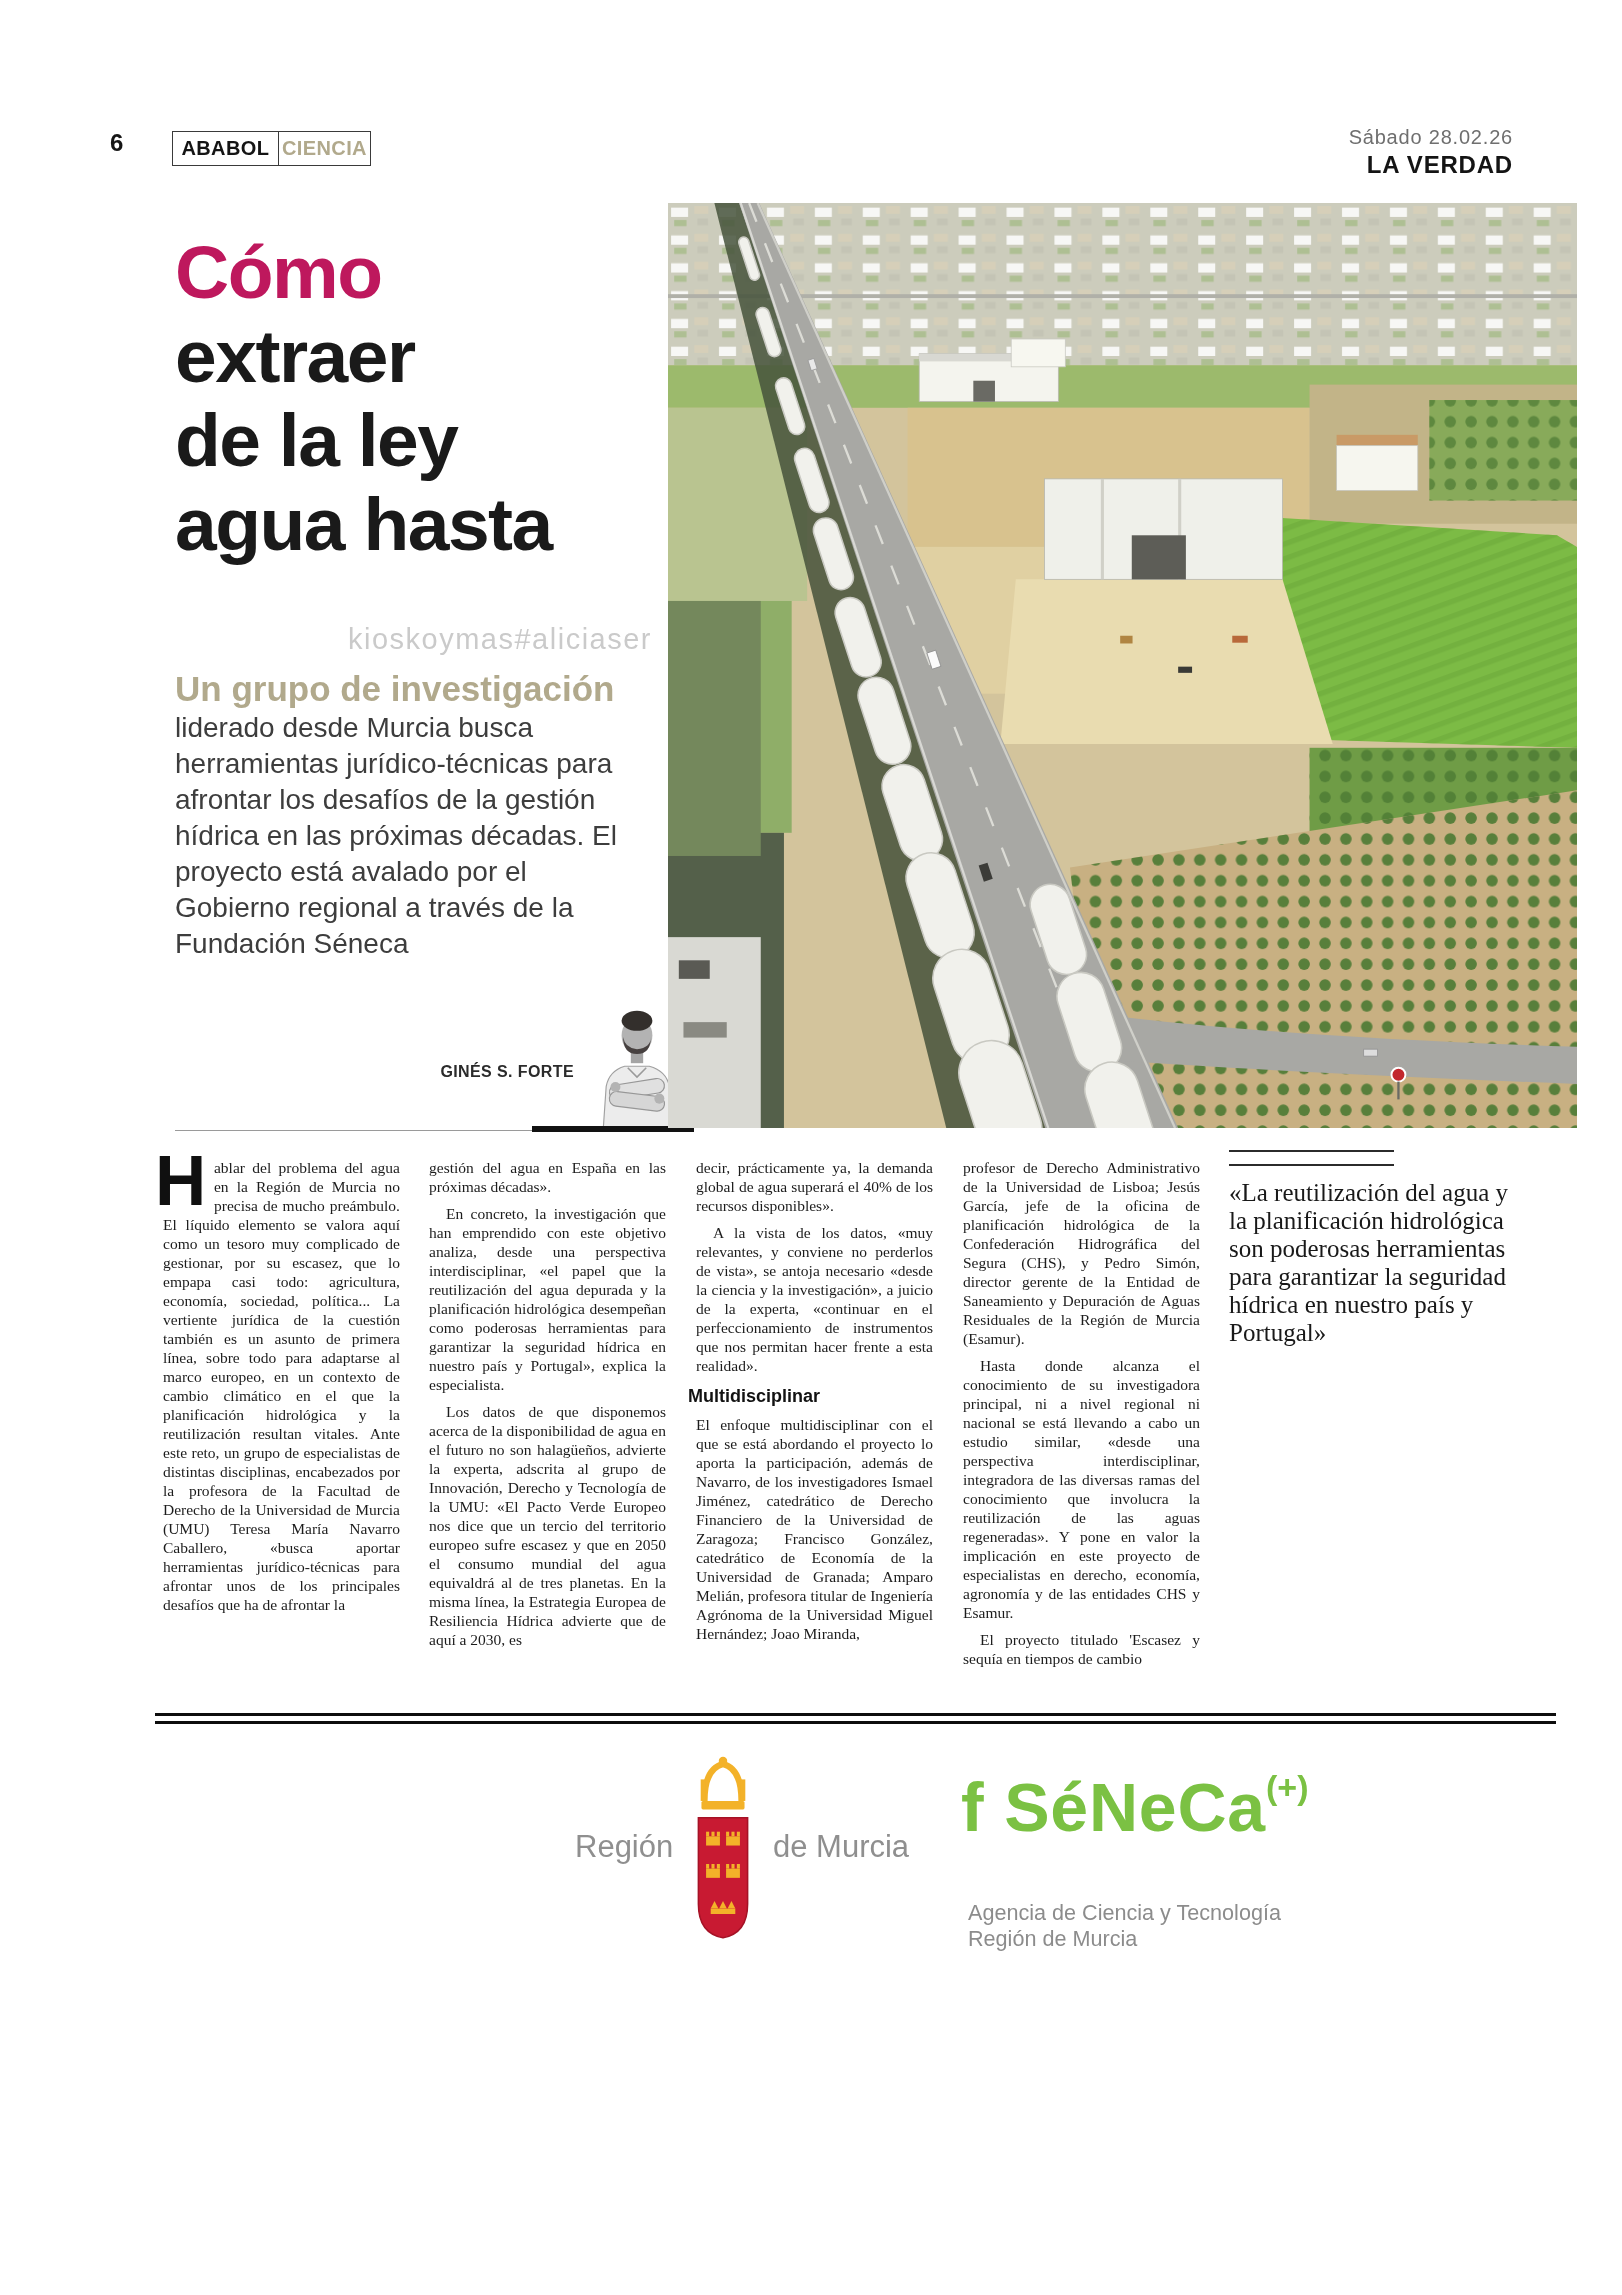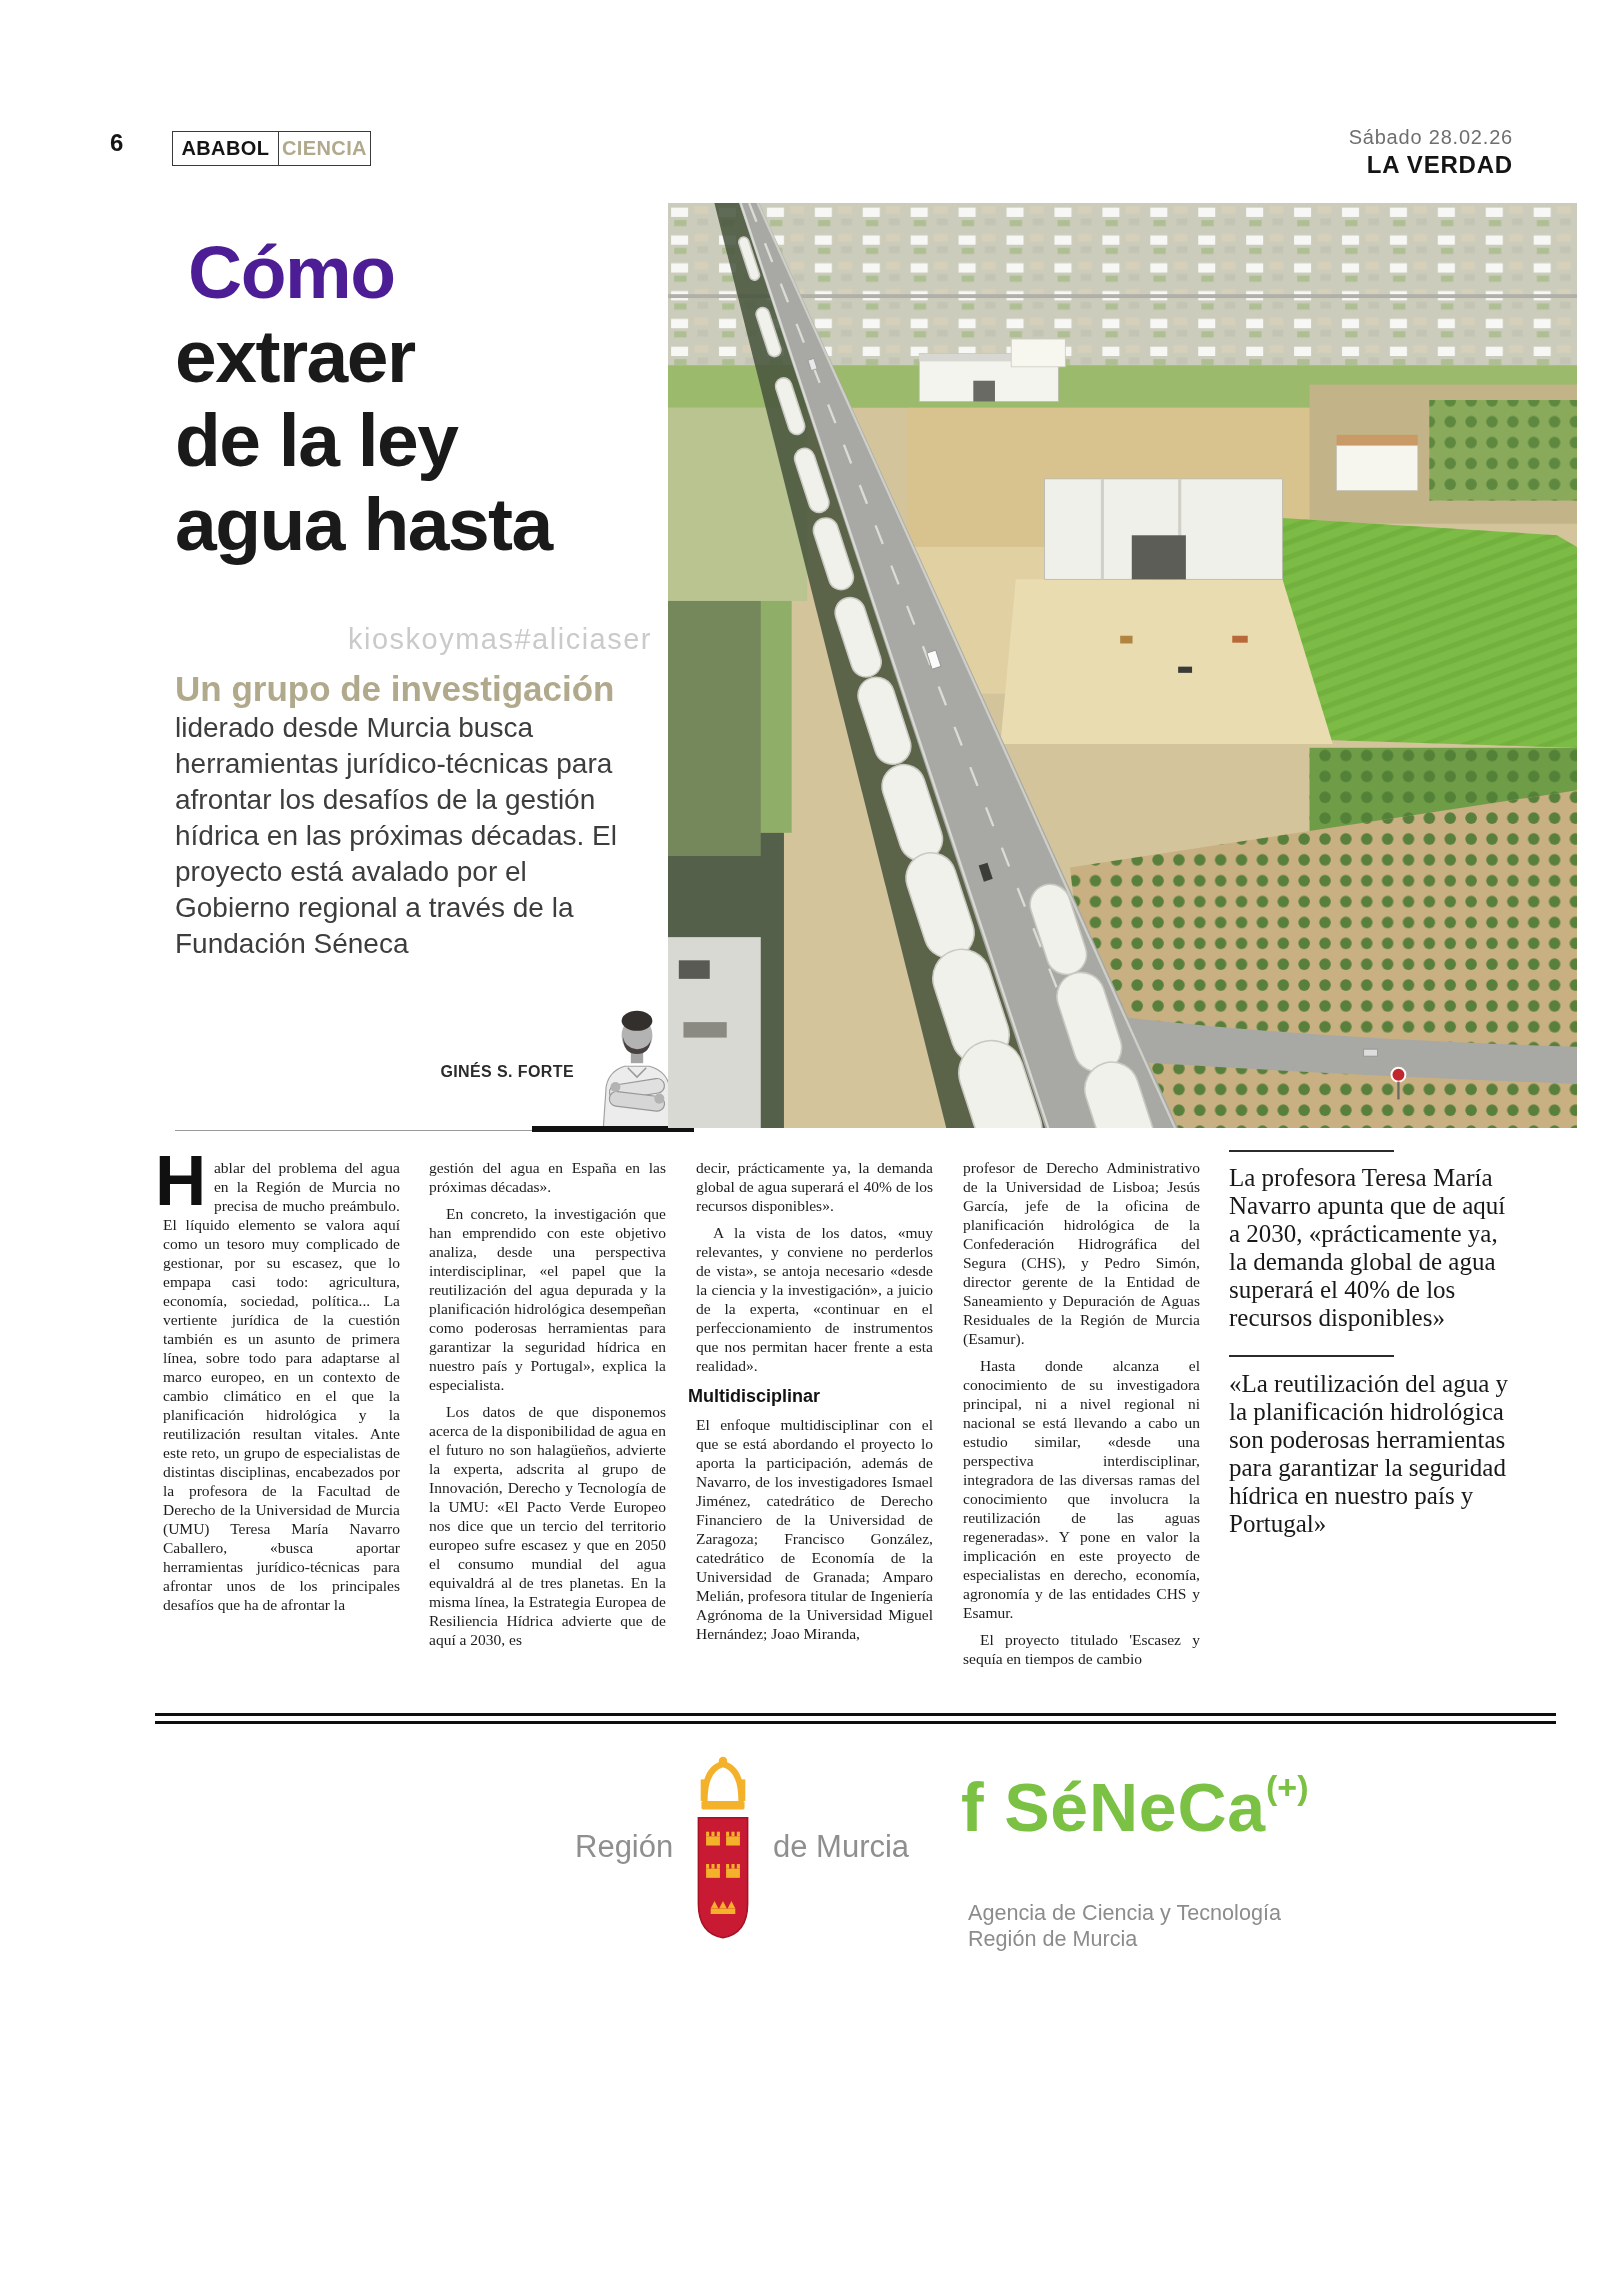--- a/index.html
+++ b/index.html
@@ -13,21 +13,21 @@
   .secbox .cell{display:flex;align-items:center;justify-content:center;
                 font:bold 20px "Liberation Sans",sans-serif;letter-spacing:0.4px;}
   .cell-supp{flex:1.15;color:#141414;border-right:1.5px solid #3a3a3a;}
   .cell-sect{flex:1;color:#b1a98c;}
   .dateline{right:109px;top:126px;font:20px "Liberation Sans",sans-serif;color:#6f6f6f;letter-spacing:0.8px;}
   .masthead{right:109px;top:151px;font:bold 24px "Liberation Sans",sans-serif;color:#141414;letter-spacing:0.8px;}
 
   
   .headline{left:175px;top:230px;width:487px;font:bold 75px/84px "Liberation Sans",sans-serif;
             letter-spacing:-1.5px;color:#1a1a1a;}
-  .headline .kicker{color:#4c1d95;margin-left:13px;}
+  .headline .kicker{color:#be185d;}
 
   
   .lead{left:175px;top:671px;width:464px;font:28px/36px "Liberation Sans",sans-serif;color:#3d3d3d;}
   .lead .lead-bold{color:#b1a98c;font-weight:bold;font-size:35px;}
 
   
   .byline{left:427px;top:1062px;width:147px;text-align:right;
           font:bold 16px/20px "Liberation Sans",sans-serif;letter-spacing:0.4px;color:#2b2b2b;}
   .portrait{left:580px;top:1000px;width:114px;height:131px;}
   .rule-thin{left:175px;top:1130px;width:519px;border-top:1.5px solid #9a9a9a;height:0;}
@@ -217,21 +217,20 @@
     <p class="noindent">El enfoque multidisciplinar con el que se está abordando el proyecto lo aporta la participación, además de Navarro, de los investigadores Ismael Jiménez, catedrático de Derecho Financiero de la Universidad de Zaragoza; Francisco González, catedrático de Economía de la Universidad de Granada; Amparo Melián, profesora titular de Ingeniería Agrónoma de la Universidad Miguel Hernández; Joao Miranda,</p>
   </div>
   <div class="abs col col-4">
     <p class="noindent">profesor de Derecho Administrativo de la Universidad de Lisboa; Jesús García, jefe de la oficina de planificación hidrológica de la Confederación Hidrográfica del Segura (CHS), y Pedro Simón, director gerente de la Entidad de Saneamiento y Depuración de Aguas Residuales de la Región de Murcia (Esamur).</p>
     <p>Hasta donde alcanza el conocimiento de su investigadora principal, ni a nivel regional ni nacional se está llevando a cabo un estudio similar, «desde una perspectiva interdisciplinar, integradora de las diversas ramas del conocimiento que involucra la reutilización de las aguas regeneradas». Y pone en valor la implicación en este proyecto de especialistas en derecho, economía, agronomía y de las entidades CHS y Esamur.</p>
     <p>El proyecto titulado 'Escasez y sequía en tiempos de cambio</p>
   </div>
 
   <div class="abs qcol">
     <div class="qrule"></div>
-    <p class="quote">La profesora Teresa María Navarro apunta que de aquí a 2030, «prácticamente ya, la demanda global de agua superará el 40% de los recursos disponibles»</p>
     <div class="qrule"></div>
     <p class="quote">«La reutilización del agua y la planificación hidrológica son poderosas herramientas para garantizar la seguridad hídrica en nuestro país y Portugal»</p>
   </div>
 
   <div class="abs footrule"></div>
 
   <div class="abs regionword rw-left">Región</div>
   <svg class="abs shield" viewBox="0 0 104 262" xmlns="http://www.w3.org/2000/svg">
     <path d="M28,62 Q28,20 52,14 Q76,20 76,62" fill="none" stroke="#f3b229" stroke-width="8"></path>
     <line x1="26" y1="62" x2="26" y2="34" stroke="#f3b229" stroke-width="6"></line>

